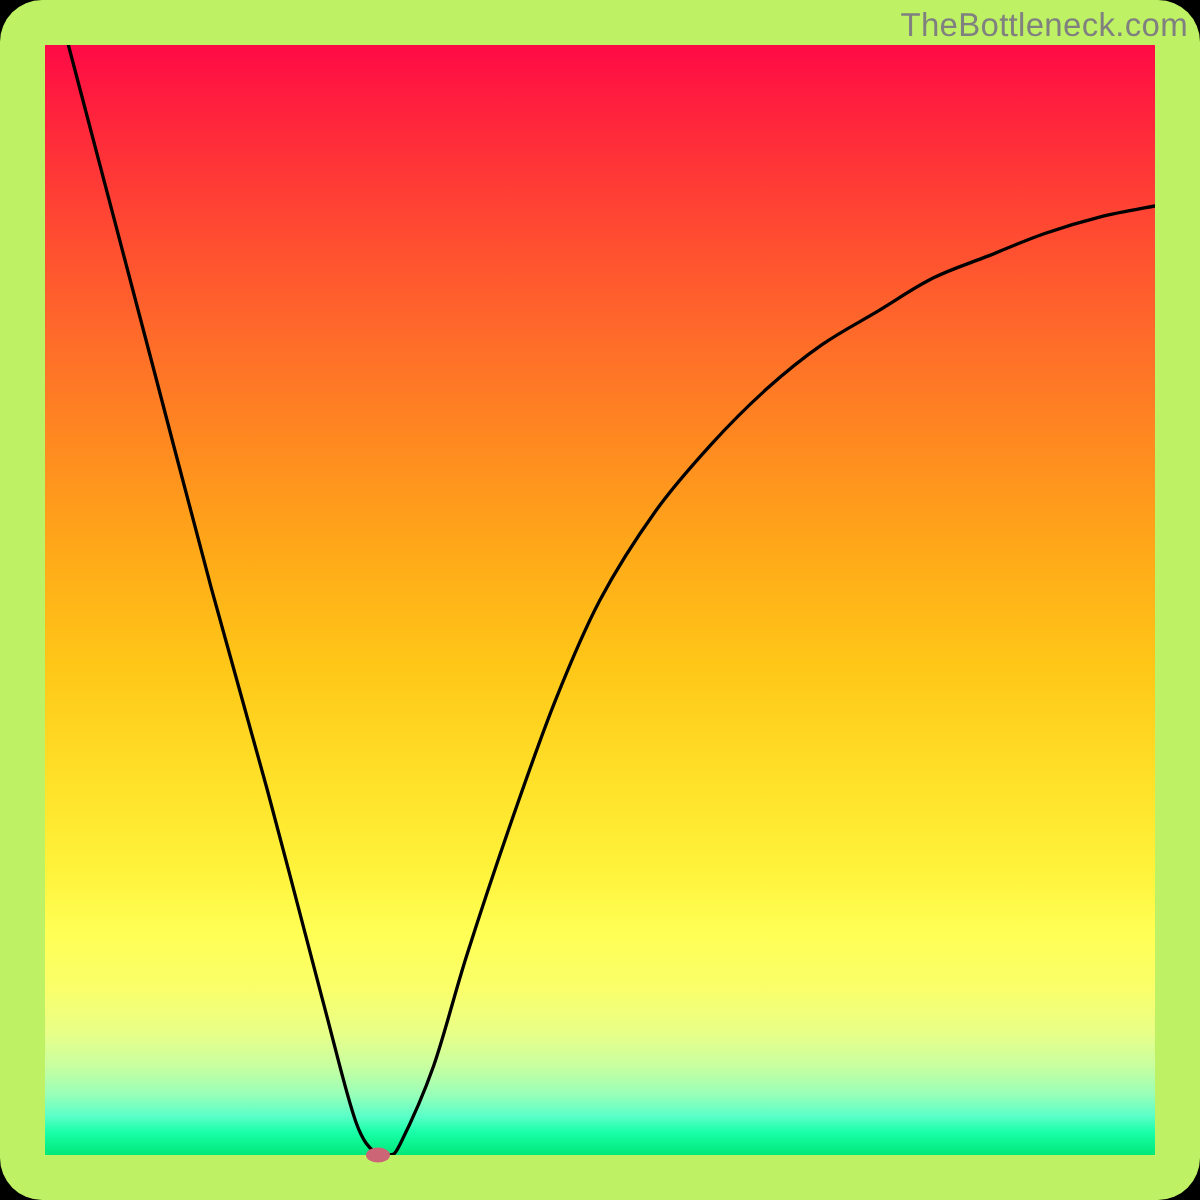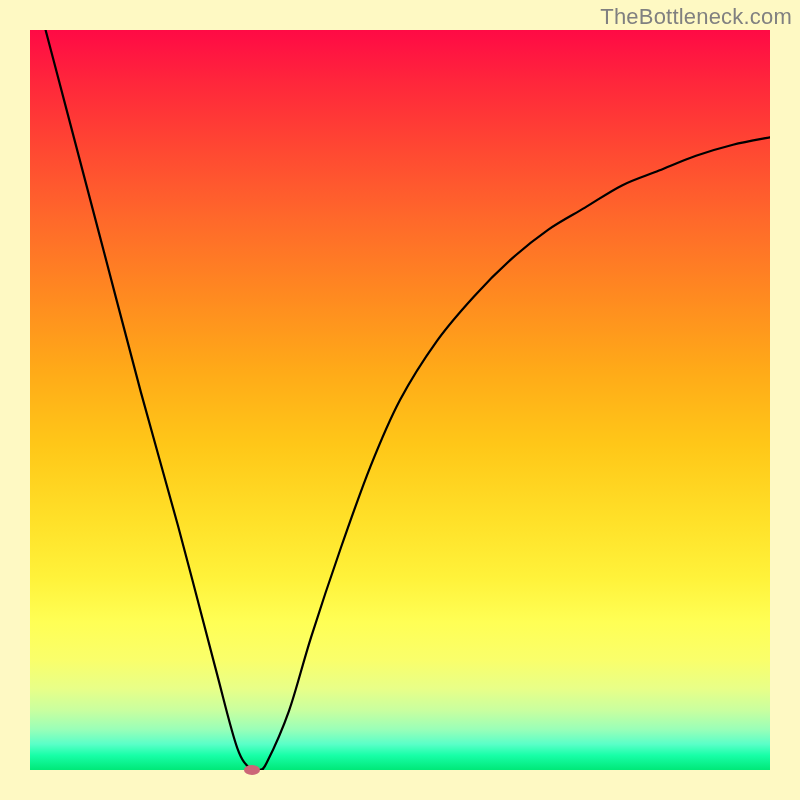--- a/index.html
+++ b/index.html
@@ -8,21 +8,22 @@
     width: 800px;
     height: 800px;
     overflow: hidden;
     background: #000;
     font-family: Arial, Helvetica, sans-serif;
   }
   .frame {
     position: relative;
     width: 800px;
     height: 800px;
-    background: #fef9c3;
+    background: #bef264;
+    border-radius: 28px;
   }
   .plot-area {
     position: absolute;
     left: 30px;
     top: 30px;
     width: 740px;
     height: 740px;
     background: linear-gradient(to bottom,
       #ff0a45 0%,
       #ff2a3a 8%,

